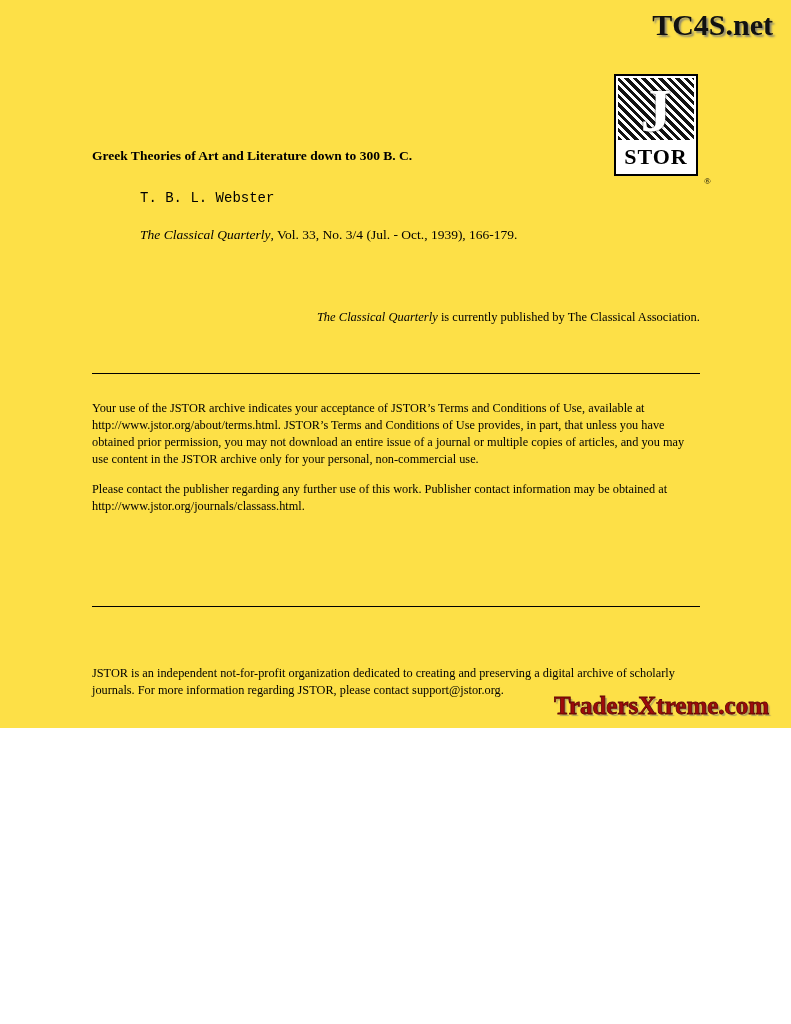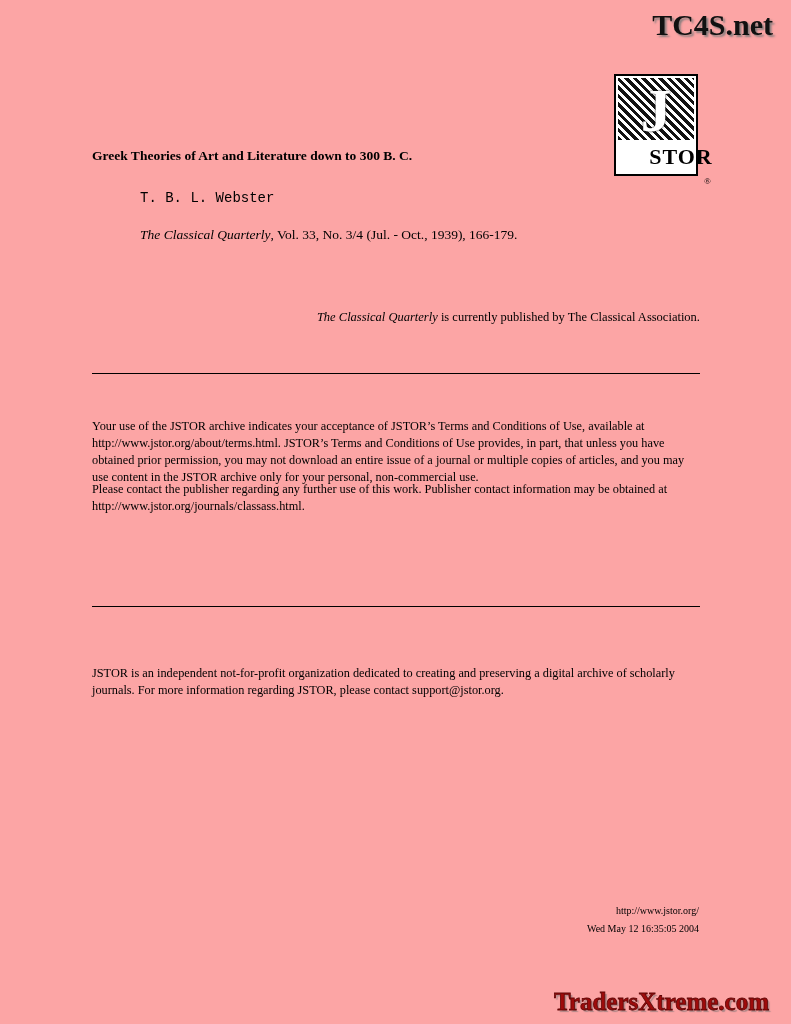--- a/index.html
+++ b/index.html
@@ -7,23 +7,23 @@
     padding: 0;
     background: #ffffff;
   }
   body {
     font-family: "Liberation Serif", serif;
     color: #000000;
   }
   .page {
     position: relative;
     width: 791px;
-    height: 1024px;
+    height: 728px;
     overflow: hidden;
-    background: #fca5a5;
+    background: #fde047;
   }
 
   
   .wm-top {
     position: absolute;
     top: 8px;
     right: 18px;
     font-family: "Liberation Serif", serif;
     font-size: 30px;
     font-weight: bold;
@@ -70,21 +70,20 @@
     position: absolute;
     bottom: 4px;
     left: 0;
     width: 100%;
     text-align: center;
     font-family: "Liberation Serif", serif;
     font-size: 22px;
     font-weight: bold;
     letter-spacing: 1px;
     color: #000;
-    padding-left: 25px;
   }
   .jstor-reg {
     position: absolute;
     top: 176px;
     left: 704px;
     font-size: 9px;
     color: #000;
   }
 
   
@@ -141,21 +140,21 @@
   .rule.r1 { top: 365px; }
   .rule.r2 { top: 598px; }
 
   .para {
     position: absolute;
     left: 92px;
     width: 610px;
     font-size: 12.3px;
     line-height: 17px;
   }
-  .p1 { top: 400px; margin-top: 18px; }
+  .p1 { top: 400px; }
   .p2 { top: 481px; }
   .p3 { top: 531px; }
   .p4 { top: 665px; }
 
   
   .wm-mid {
     position: absolute;
     top: 496px;
     left: 258px;
     font-family: "Liberation Serif", serif;

